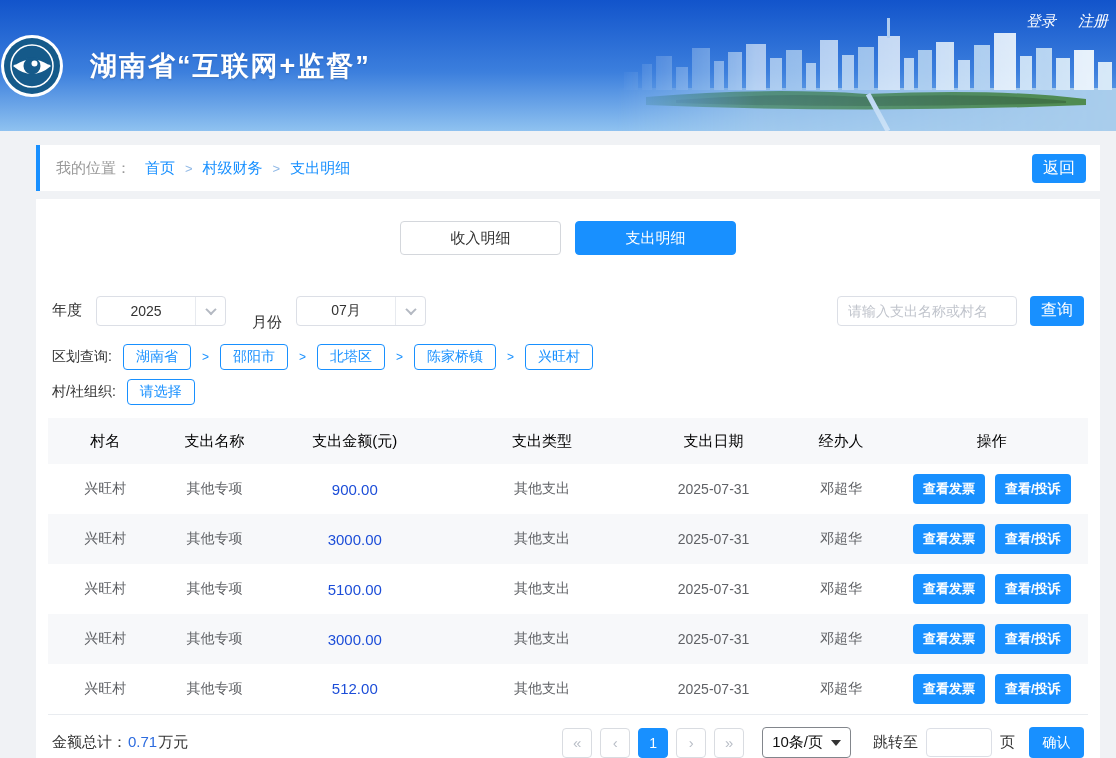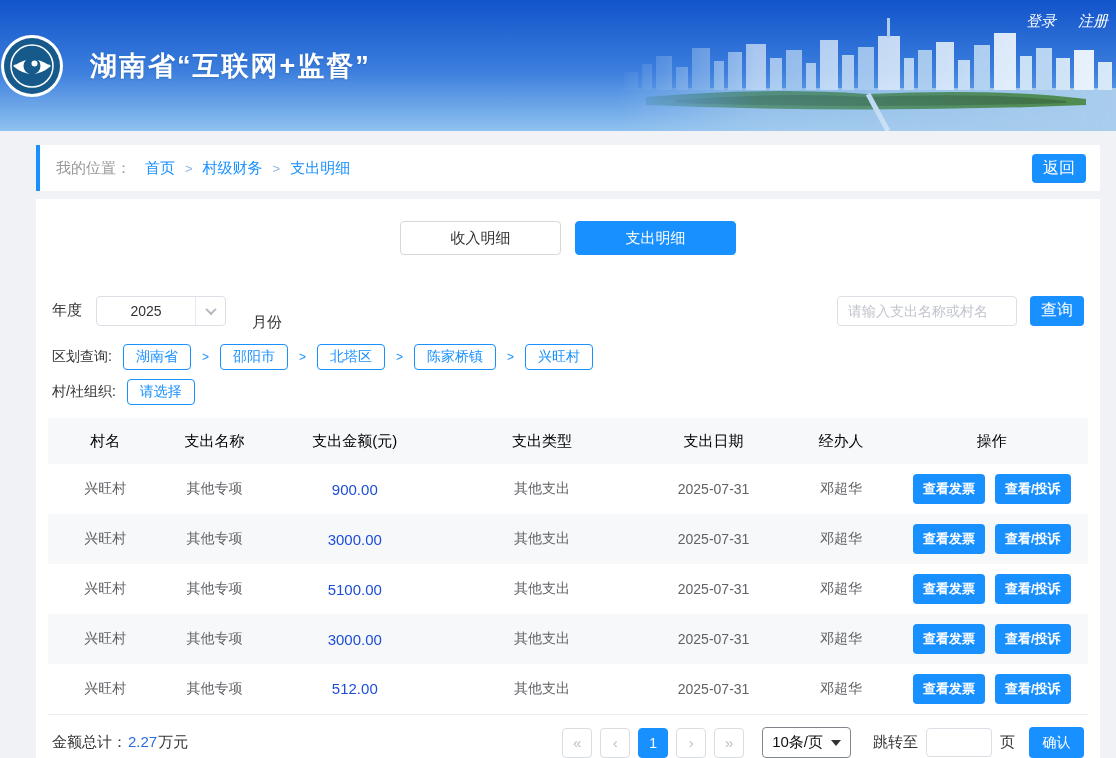--- a/index.html
+++ b/index.html
@@ -192,20 +192,26 @@
 
   <div class="filter-row">
     <span class="f-label">年度</span>
     <div class="select-box">
       <span class="select-value">2025</span>
       <span class="select-caret-box">
           <span class="caret-down"></span>
         </span>
     </div>
     <span class="f-label ml24">月份</span>
+    <div class="select-box">
+      <span class="select-value">07月</span>
+      <span class="select-caret-box">
+          <span class="caret-down"></span>
+        </span>
+    </div>
     <div class="search-group">
       <input class="search-input" placeholder="请输入支出名称或村名" style="">
       <button class="btn btn-blue query-btn">查询</button>
     </div>
   </div>
 
   <div class="chip-row">
     <span class="f-label" style="font-size:14px;margin-right:0;">区划查询:</span>
     <button class="chip">湖南省</button>
     <span class="chip-sep">&gt;</span>
@@ -307,21 +313,21 @@
       <td>
         <button class="btn btn-blue row-btn">查看发票</button>
         <button class="btn btn-blue row-btn">查看/投诉</button>
       </td>
     </tr>
   </tbody>
   </table>
 
   <div class="table-footer">
     <span class="total">
-      <span>金额总计：</span><span class="total-value">2.27</span><span>万元</span>
+      <span>金额总计：</span><span class="total-value">0.71</span><span>万元</span>
     </span>
     <div class="pagination">
       <button class="page-btn">«</button>
       <button class="page-btn">‹</button>
       <button class="page-btn active">1</button>
       <button class="page-btn">›</button>
       <button class="page-btn">»</button>
       <div class="page-size">
         <span>10条/页</span>
         <span class="tri-down"></span>

